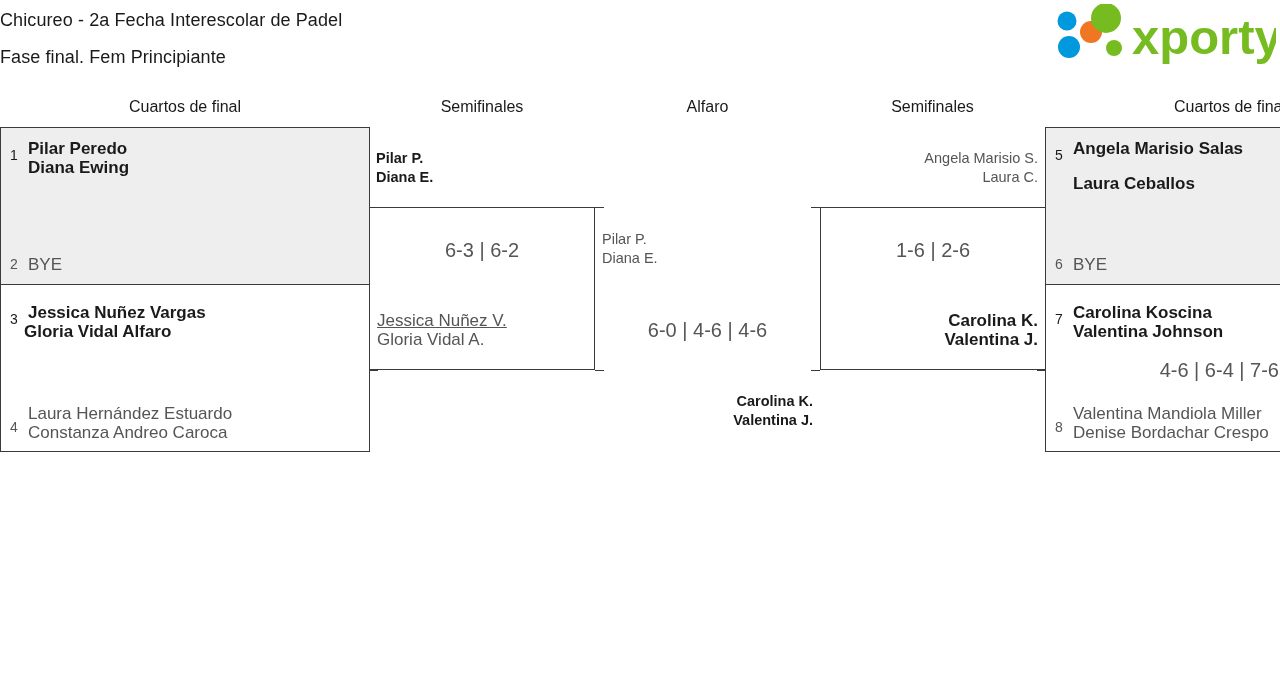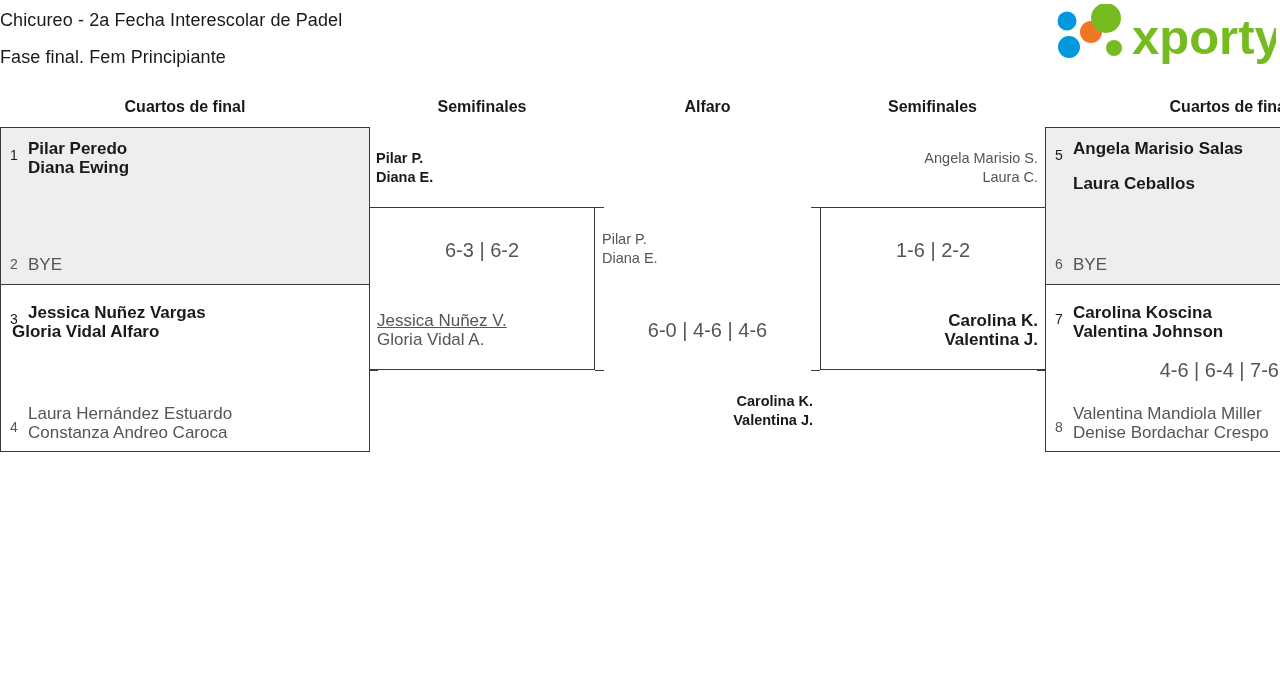--- a/index.html
+++ b/index.html
@@ -41,21 +41,21 @@
 
   
   .round-header {
     position: absolute;
     top: 96px;
     font-size: 16px;
     line-height: 22px;
     color: #1a1a1a;
     text-align: center;
     white-space: nowrap;
-    font-weight: 700;
+    font-weight: 400;
   }
 
   
   .mbox {
     position: absolute;
     border: 1px solid #3a3a3a;
     background: #ffffff;
   }
   .mbox.bye { background: #eeeeee; }
   .mbox.noborder-top { border-top: none; }
@@ -142,21 +142,21 @@
     <div class="team win" style="left:27px; top:11px;">Pilar Peredo</div>
     <div class="team win" style="left:27px; top:30px;">Diana Ewing</div>
 
     <div class="seed" style="left:4px; top:128px;">2</div>
     <div class="team" style="left:27px; top:127px;">BYE</div>
   </div>
 
   <div class="mbox noborder-top" style="left:0px; top:285px; width:370px; height:167px;">
     <div class="seed win" style="left:4px; top:26px;">3</div>
     <div class="team win" style="left:27px; top:18px;">Jessica Nuñez Vargas</div>
-    <div class="team win" style="left:11px; top:37px;">Gloria Vidal Alfaro</div>
+    <div class="team win" style="left:23px; top:37px;">Gloria Vidal Alfaro</div>
 
 
     <div class="seed" style="left:4px; top:134px;">4</div>
     <div class="team" style="left:27px; top:119px;">Laura Hernández Estuardo</div>
     <div class="team" style="left:27px; top:138px;">Constanza Andreo Caroca</div>
   </div>
 
   <div class="mbox" style="left:369px; top:207px; width:226px; height:163px;">
     <div class="score c" style="left:0px; top:33px; width:224px;">6-3 | 6-2</div>
 
@@ -169,21 +169,21 @@
 
   <div class="flabel" style="left:602px; top:230px;">Pilar P.</div>
   <div class="flabel" style="left:602px; top:249px;">Diana E.</div>
 
   <div class="score c" style="left:595px; top:321px; width:225px;">6-0 | 4-6 | 4-6</div>
 
   <div class="flabel win right" style="left:600px; top:392px; width:213px;">Carolina K.</div>
   <div class="flabel win right" style="left:600px; top:411px; width:213px;">Valentina J.</div>
 
   <div class="mbox" style="left:820px; top:207px; width:226px; height:163px;">
-    <div class="score c" style="left:0px; top:33px; width:224px;">1-6 | 2-2</div>
+    <div class="score c" style="left:0px; top:33px; width:224px;">1-6 | 2-6</div>
 
     <div class="team win right" style="left:0px; top:103px; width:217px;">Carolina K.</div>
     <div class="team win right" style="left:0px; top:122px; width:217px;">Valentina J.</div>
   </div>
 
   <div class="flabel right" style="left:820px; top:168px; width:218px;">Laura C.</div>
   <div class="flabel right" style="left:820px; top:149px; width:218px;">Angela Marisio S.</div>
 
   <div class="mbox bye" style="left:1045px; top:127px; width:370px; height:158px;">
     <div class="seed win" style="left:4px; top:19px;">5</div>

